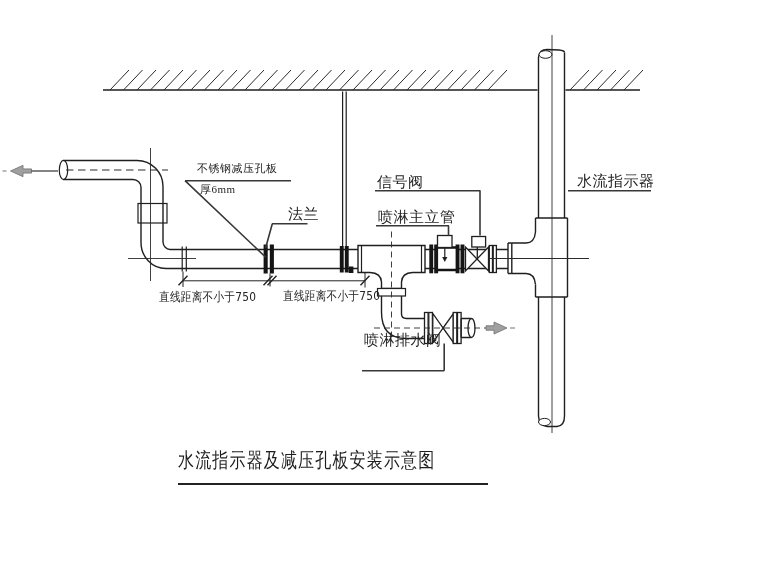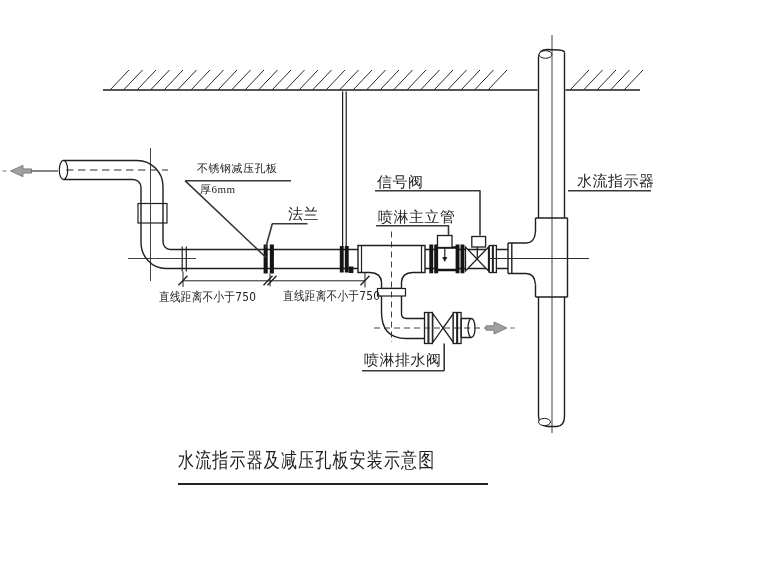--- a/index.html
+++ b/index.html
@@ -148,18 +148,18 @@
     <path d="M510,328 H518" stroke="#8a8a8a" stroke-width="1.2" stroke-dasharray="5 3"></path>
   </g>
 </svg>
 
 <div class="lbl big" style="left:197px;top:162px">不锈钢减压孔板</div>
 <div class="lbl big" style="left:200px;top:183px">厚6mm</div>
 <div class="lbl" style="left:288px;top:206px">法兰</div>
 <div class="lbl" style="left:377px;top:174px">信号阀</div>
 <div class="lbl" style="left:378px;top:209px">喷淋主立管</div>
 <div class="lbl" style="left:577px;top:173px">水流指示器</div>
-<div class="lbl" style="left:364px;top:352px">喷淋排水阀</div>
+<div class="lbl" style="left:364px;top:332px">喷淋排水阀</div>
 <div class="dim" style="left:159px;top:289px">直线距离不小于750</div>
 <div class="dim" style="left:283px;top:288px">直线距离不小于750</div>
 <div class="title" style="left:178px;top:446px">水流指示器及减压孔板安装示意图</div>
 
 </div>
 
 </body></html>

